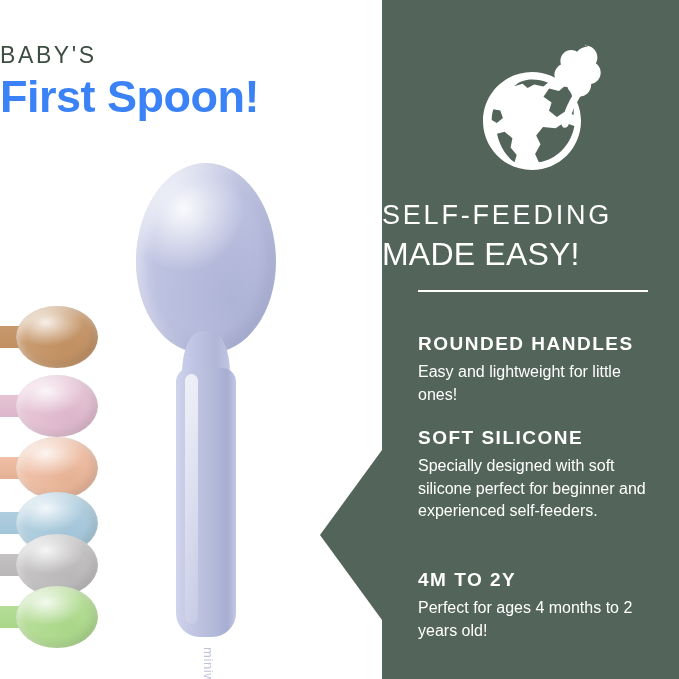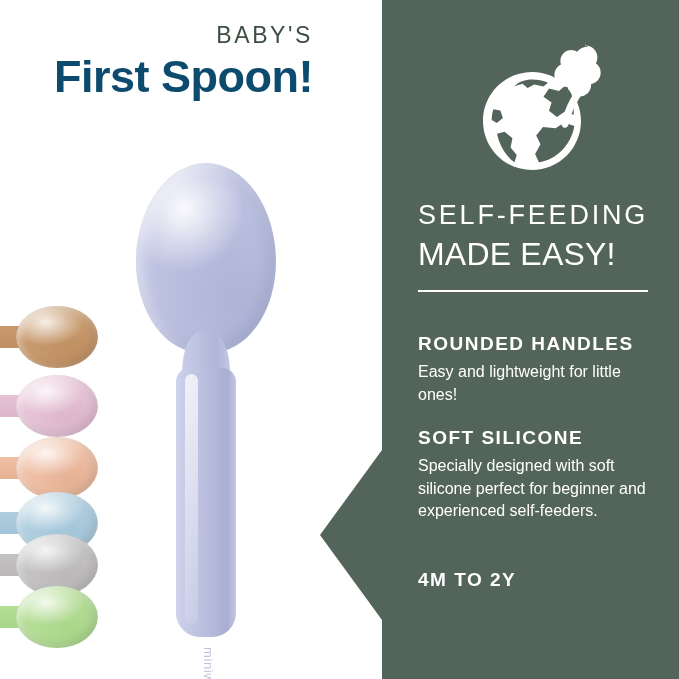--- a/index.html
+++ b/index.html
@@ -19,36 +19,36 @@
   
   #left-panel {
     position: absolute;
     left: 0; top: 0;
     width: 382px; height: 679px;
     background: #ffffff;
   }
 
   .title-block {
     position: absolute;
-    left: 0; top: 24px;
+    left: 0; top: 44px;
     width: 313px;
-    text-align: right;
+    text-align: left;
   }
   .title-kicker {
     font-size: 23px;
     letter-spacing: 2.6px;
     font-weight: 400;
     color: #3d4f43;
     line-height: 1;
     margin: 0 0 6px 0;
   }
   .title-main {
     font-size: 45px;
     font-weight: 700;
-    color: #0c4a6e;
+    color: #3b82f6;
     letter-spacing: -0.5px;
     line-height: 1.05;
     margin: 0;
   }
 
   
   #main-spoon {
     position: absolute;
     left: 128px;
     top: 163px;
@@ -144,21 +144,20 @@
     position: absolute;
     left: 470px; top: 22px;
     width: 155px; height: 155px;
   }
 
   .panel-head {
     position: absolute;
     left: 382px;
     width: 297px;
     text-align: left;
-    padding-left: 36px;
     box-sizing: border-box;
     color: #ffffff;
   }
   #head-line1 {
     top: 202px;
     font-size: 27px;
     font-weight: 400;
     letter-spacing: 2.8px;
     line-height: 1;
   }
@@ -270,15 +269,16 @@
     <div class="feature-body">Easy and lightweight for little ones!</div>
   </div>
 
   <div class="feature" id="feature-1">
     <div class="feature-title">SOFT SILICONE</div>
     <div class="feature-body">Specially designed with soft silicone perfect for beginner and experienced self-feeders.</div>
   </div>
 
   <div class="feature" id="feature-2">
     <div class="feature-title">4M TO 2Y</div>
+    <div class="feature-body">Perfect for ages 4 months to 2 years old!</div>
   </div>
 
 </div>
 
 </body></html>

